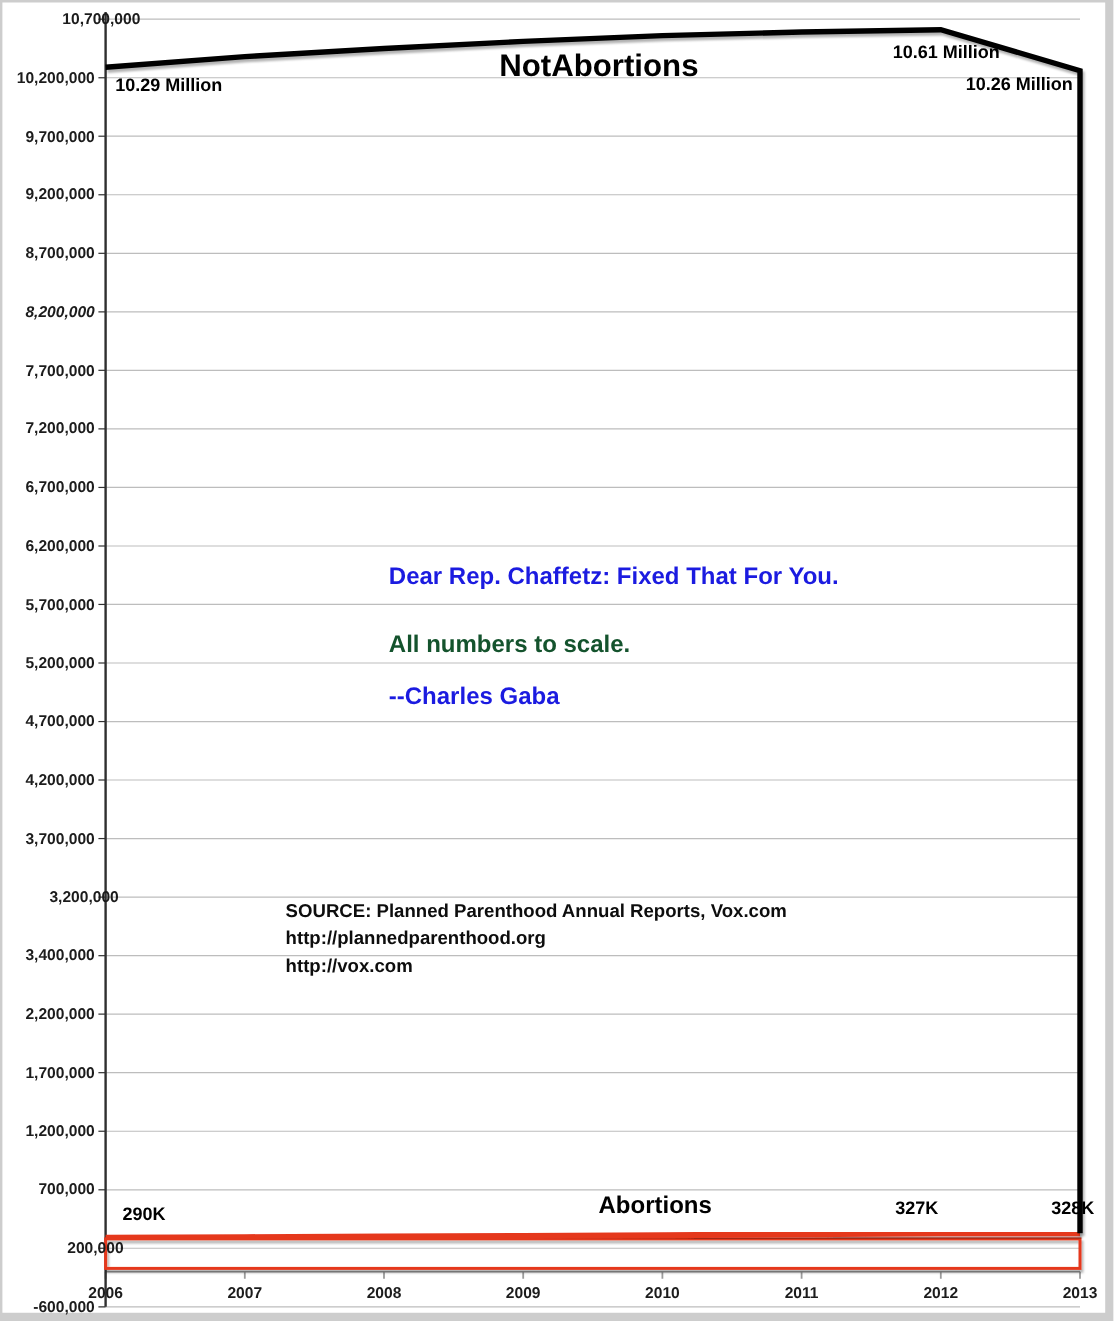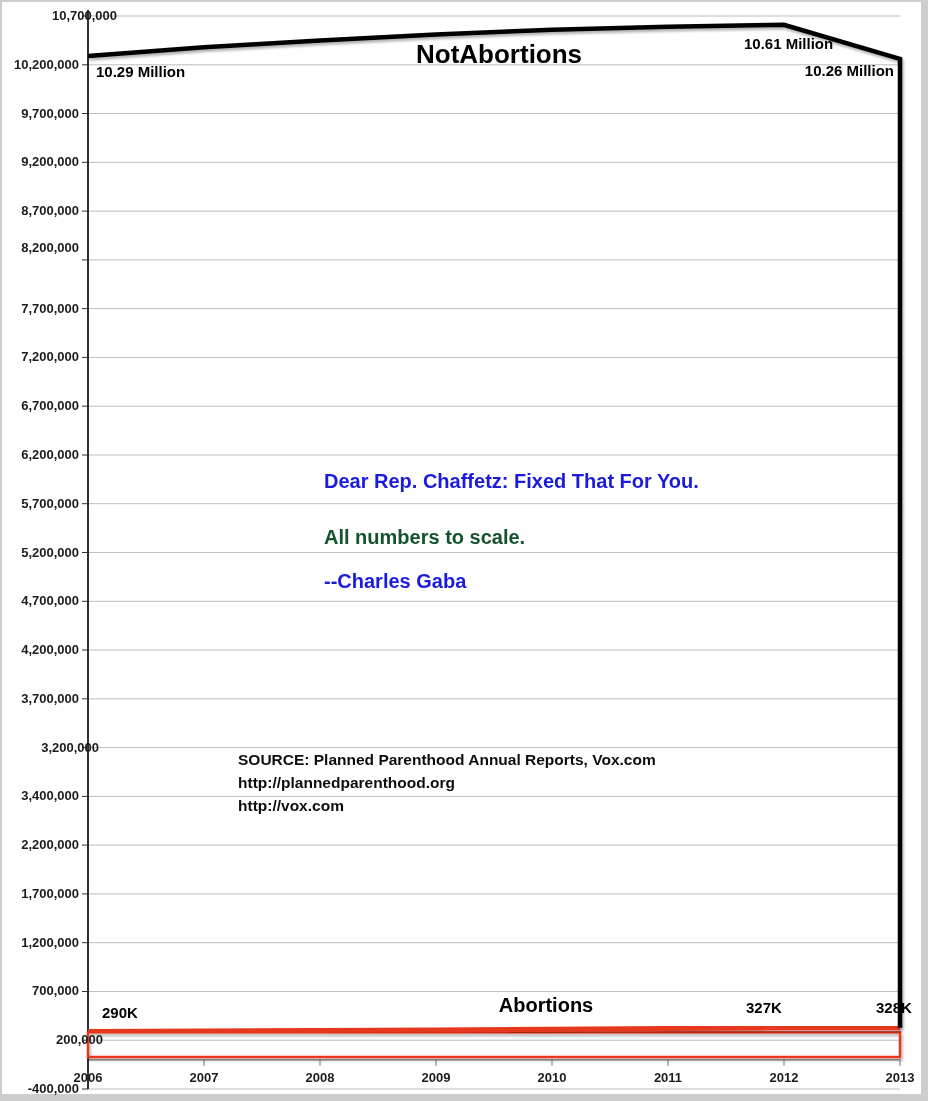--- a/index.html
+++ b/index.html
@@ -107,38 +107,38 @@
       <polyline points="88.0,1031.5 204.0,1031.0 320.0,1030.4 436.0,1029.9 552.0,1029.3 668.0,1028.6 784.0,1027.8 900.0,1027.7" fill="none" stroke="#e5371e" stroke-width="5" stroke-linejoin="miter" filter="url(#sh)"></polyline>
       <polyline points="88.0,56.0 204.0,47.2 320.0,40.4 436.0,34.5 552.0,29.7 668.0,26.7 784.0,24.8 900.0,58.9 900,1027.7" fill="none" stroke="#000000" stroke-width="4.5" stroke-linejoin="miter" filter="url(#sh)"></polyline>
     </svg></div>
 
 <div id="y-axis-labels">
     <div class="ylab" style="top: 8px; padding-left: 38px;">10,700,000</div>
     <div class="ylab" style="top: 57px;">10,200,000</div>
     <div class="ylab" style="top: 106px;">9,700,000</div>
     <div class="ylab" style="top: 154px;">9,200,000</div>
     <div class="ylab" style="top: 203px;">8,700,000</div>
-    <div class="ylab" style="top: 240px;">8,200,000</div>
+    <div class="ylab" style="top: 252px; font-style: italic;">8,200,000</div>
     <div class="ylab" style="top: 301px;">7,700,000</div>
     <div class="ylab" style="top: 349px;">7,200,000</div>
     <div class="ylab" style="top: 398px;">6,700,000</div>
     <div class="ylab" style="top: 447px;">6,200,000</div>
     <div class="ylab" style="top: 496px;">5,700,000</div>
     <div class="ylab" style="top: 545px;">5,200,000</div>
     <div class="ylab" style="top: 593px;">4,700,000</div>
     <div class="ylab" style="top: 642px;">4,200,000</div>
     <div class="ylab" style="top: 691px;">3,700,000</div>
     <div class="ylab" style="top: 740px; padding-left: 20px;">3,200,000</div>
     <div class="ylab" style="top: 788px;">3,400,000</div>
     <div class="ylab" style="top: 837px;">2,200,000</div>
     <div class="ylab" style="top: 886px;">1,700,000</div>
     <div class="ylab" style="top: 935px;">1,200,000</div>
     <div class="ylab" style="top: 983px;">700,000</div>
     <div class="ylab" style="top: 1032px; padding-left: 24px;">200,000</div>
-    <div class="ylab" style="top: 1081px;">-400,000</div>
+    <div class="ylab" style="top: 1081px;">-600,000</div>
   </div>
 <div id="x-axis-labels">
     <div class="xlab" style="left: 88px; top: 1070px;">2006</div>
     <div class="xlab" style="left: 204px; top: 1070px;">2007</div>
     <div class="xlab" style="left: 320px; top: 1070px;">2008</div>
     <div class="xlab" style="left: 436px; top: 1070px;">2009</div>
     <div class="xlab" style="left: 552px; top: 1070px;">2010</div>
     <div class="xlab" style="left: 668px; top: 1070px;">2011</div>
     <div class="xlab" style="left: 784px; top: 1070px;">2012</div>
     <div class="xlab" style="left: 900px; top: 1070px;">2013</div>

